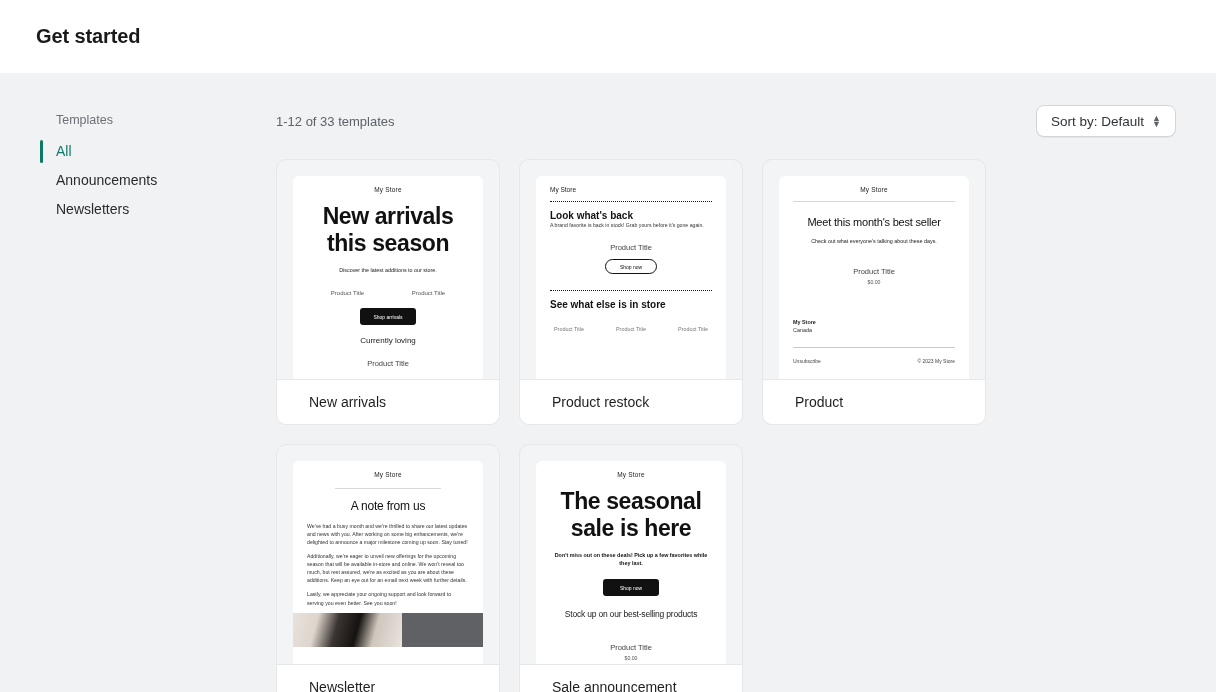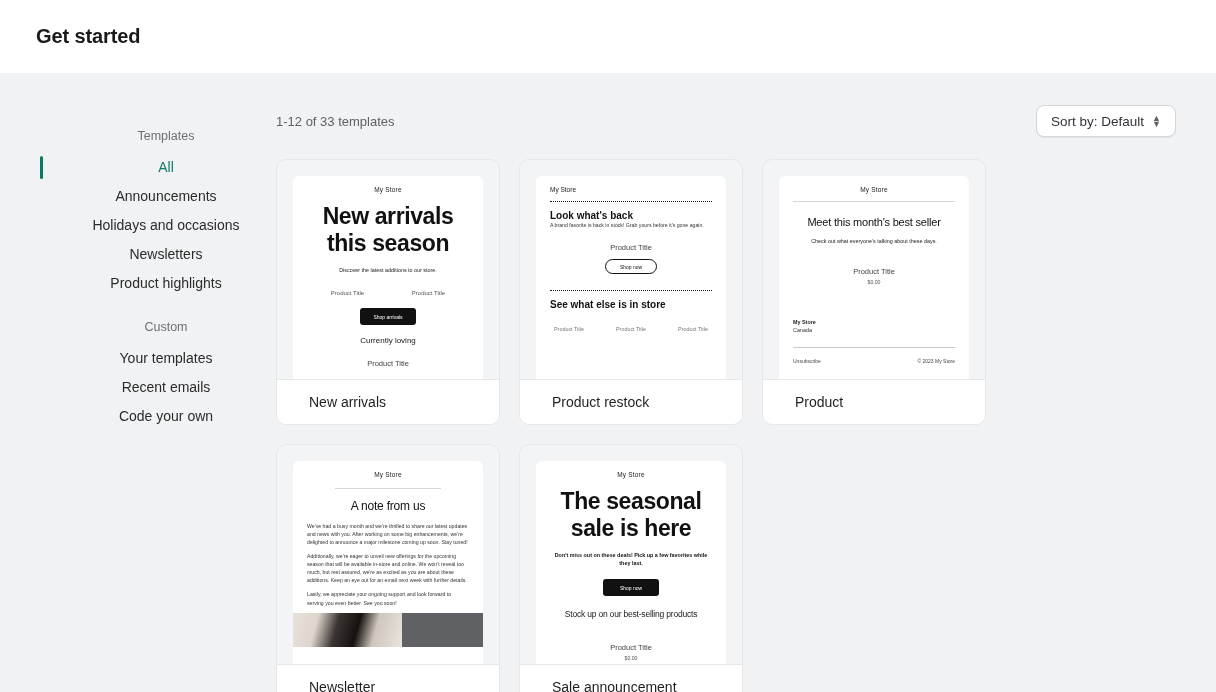--- a/index.html
+++ b/index.html
@@ -18,21 +18,21 @@
   }
   .page-title {
     font-size: 20px; font-weight: bold; color: #1a1a1a;
     letter-spacing: -0.1px;
   }
 
   
   .body-wrap { display: flex; height: 619px; }
 
   
-  .sidebar { width: 276px; padding-top: 56px; flex: 0 0 276px; text-align: center; }
+  .sidebar { width: 276px; padding-top: 40px; flex: 0 0 276px; }
   .nav-group { margin-bottom: 22px; }
   .nav-heading {
     font-size: 12.5px; color: #6b7177; padding: 0 0 10px 56px;
   }
   .nav-item {
     position: relative;
     font-size: 14px; color: #2b2b2b;
     padding: 6px 0 6px 56px;
     line-height: 17px;
     cursor: pointer;
@@ -157,42 +157,24 @@
 
     <div class="nav-group">
       <div class="nav-heading">Templates</div>
       <div class="nav-item active">
         <span>All</span>
       </div>
       <div class="nav-item">
         <span>Announcements</span>
       </div>
       <div class="nav-item">
-        <span>Holidays and occasions</span>
-      </div>
-      <div class="nav-item">
         <span>Newsletters</span>
       </div>
-      <div class="nav-item">
-        <span>Product highlights</span>
-      </div>
     </div>
 
-    <div class="nav-group">
-      <div class="nav-heading">Custom</div>
-      <div class="nav-item">
-        <span>Your templates</span>
-      </div>
-      <div class="nav-item">
-        <span>Recent emails</span>
-      </div>
-      <div class="nav-item">
-        <span>Code your own</span>
-      </div>
-    </div>
 
   </nav>
 
   <main class="main">
 
     <div class="main-head">
       <div class="count-text">1-12 of 33 templates</div>
       <div class="sort-select">
         <span>Sort by: Default</span>
         <span class="caret">

